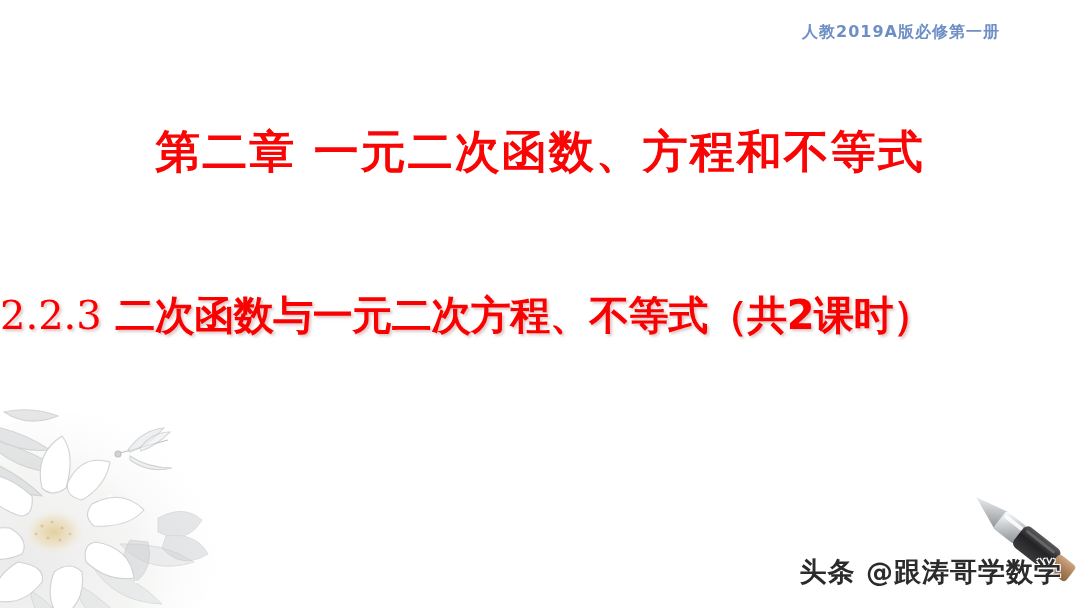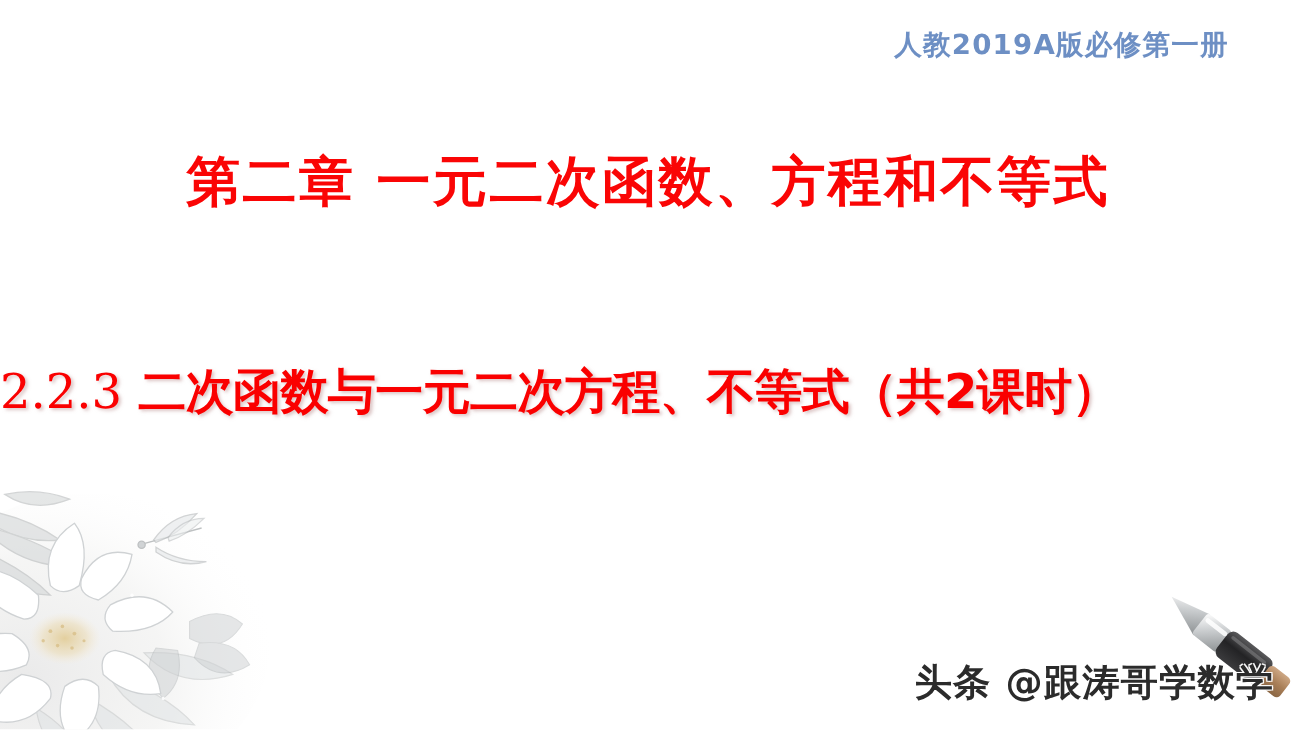--- a/index.html
+++ b/index.html
@@ -38,23 +38,23 @@
     width: 130px;
     height: 120px;
     pointer-events: none;
   }
   .decor-pen svg { display: block; width: 100%; height: 100%; }
 
   
   .edition {
     position: absolute;
     top: 22px;
-    right: 56px;
-    font-family: "DejaVu Sans", "Liberation Sans", sans-serif;
-    font-size: 23px;
+    right: 80px;
+    font-family: "DejaVu Sans", "Liberation Sans", sans-serif;
+    font-size: 16px;
     font-weight: bold;
     letter-spacing: 1px;
     color: #6d8fc4;
     white-space: nowrap;
     margin-left: 22px;
   }
 
   
   .chapter-title {
     position: absolute;
@@ -73,21 +73,20 @@
 
   
   .lesson-block {
     position: absolute;
     top: 292px;
     left: 0;
     width: 932px;
     text-align: center;
     color: #fa0000;
     text-shadow: 2px 2px 3px rgba(190, 150, 150, 0.55);
-    margin-top: 12px;
   }
   .lesson-line {
     display: block;
     white-space: nowrap;
     line-height: 1.16;
   }
   .lesson-line-1 {
     font-family: "DejaVu Sans", "Liberation Sans", sans-serif;
     font-size: 40px;
     font-weight: bold;
@@ -105,21 +104,21 @@
     font-size: 40px;
     letter-spacing: 0;
   }
 
   
   .watermark {
     position: absolute;
     right: 18px;
     bottom: 18px;
     font-family: "DejaVu Sans", "Liberation Sans", sans-serif;
-    font-size: 31px;
+    font-size: 27px;
     font-weight: bold;
     color: #2b2b2b;
     letter-spacing: 1px;
     white-space: nowrap;
     text-shadow:
       -1px -1px 0 rgba(255,255,255,0.95),
        1px -1px 0 rgba(255,255,255,0.95),
       -1px  1px 0 rgba(255,255,255,0.95),
        1px  1px 0 rgba(255,255,255,0.95);
   }

